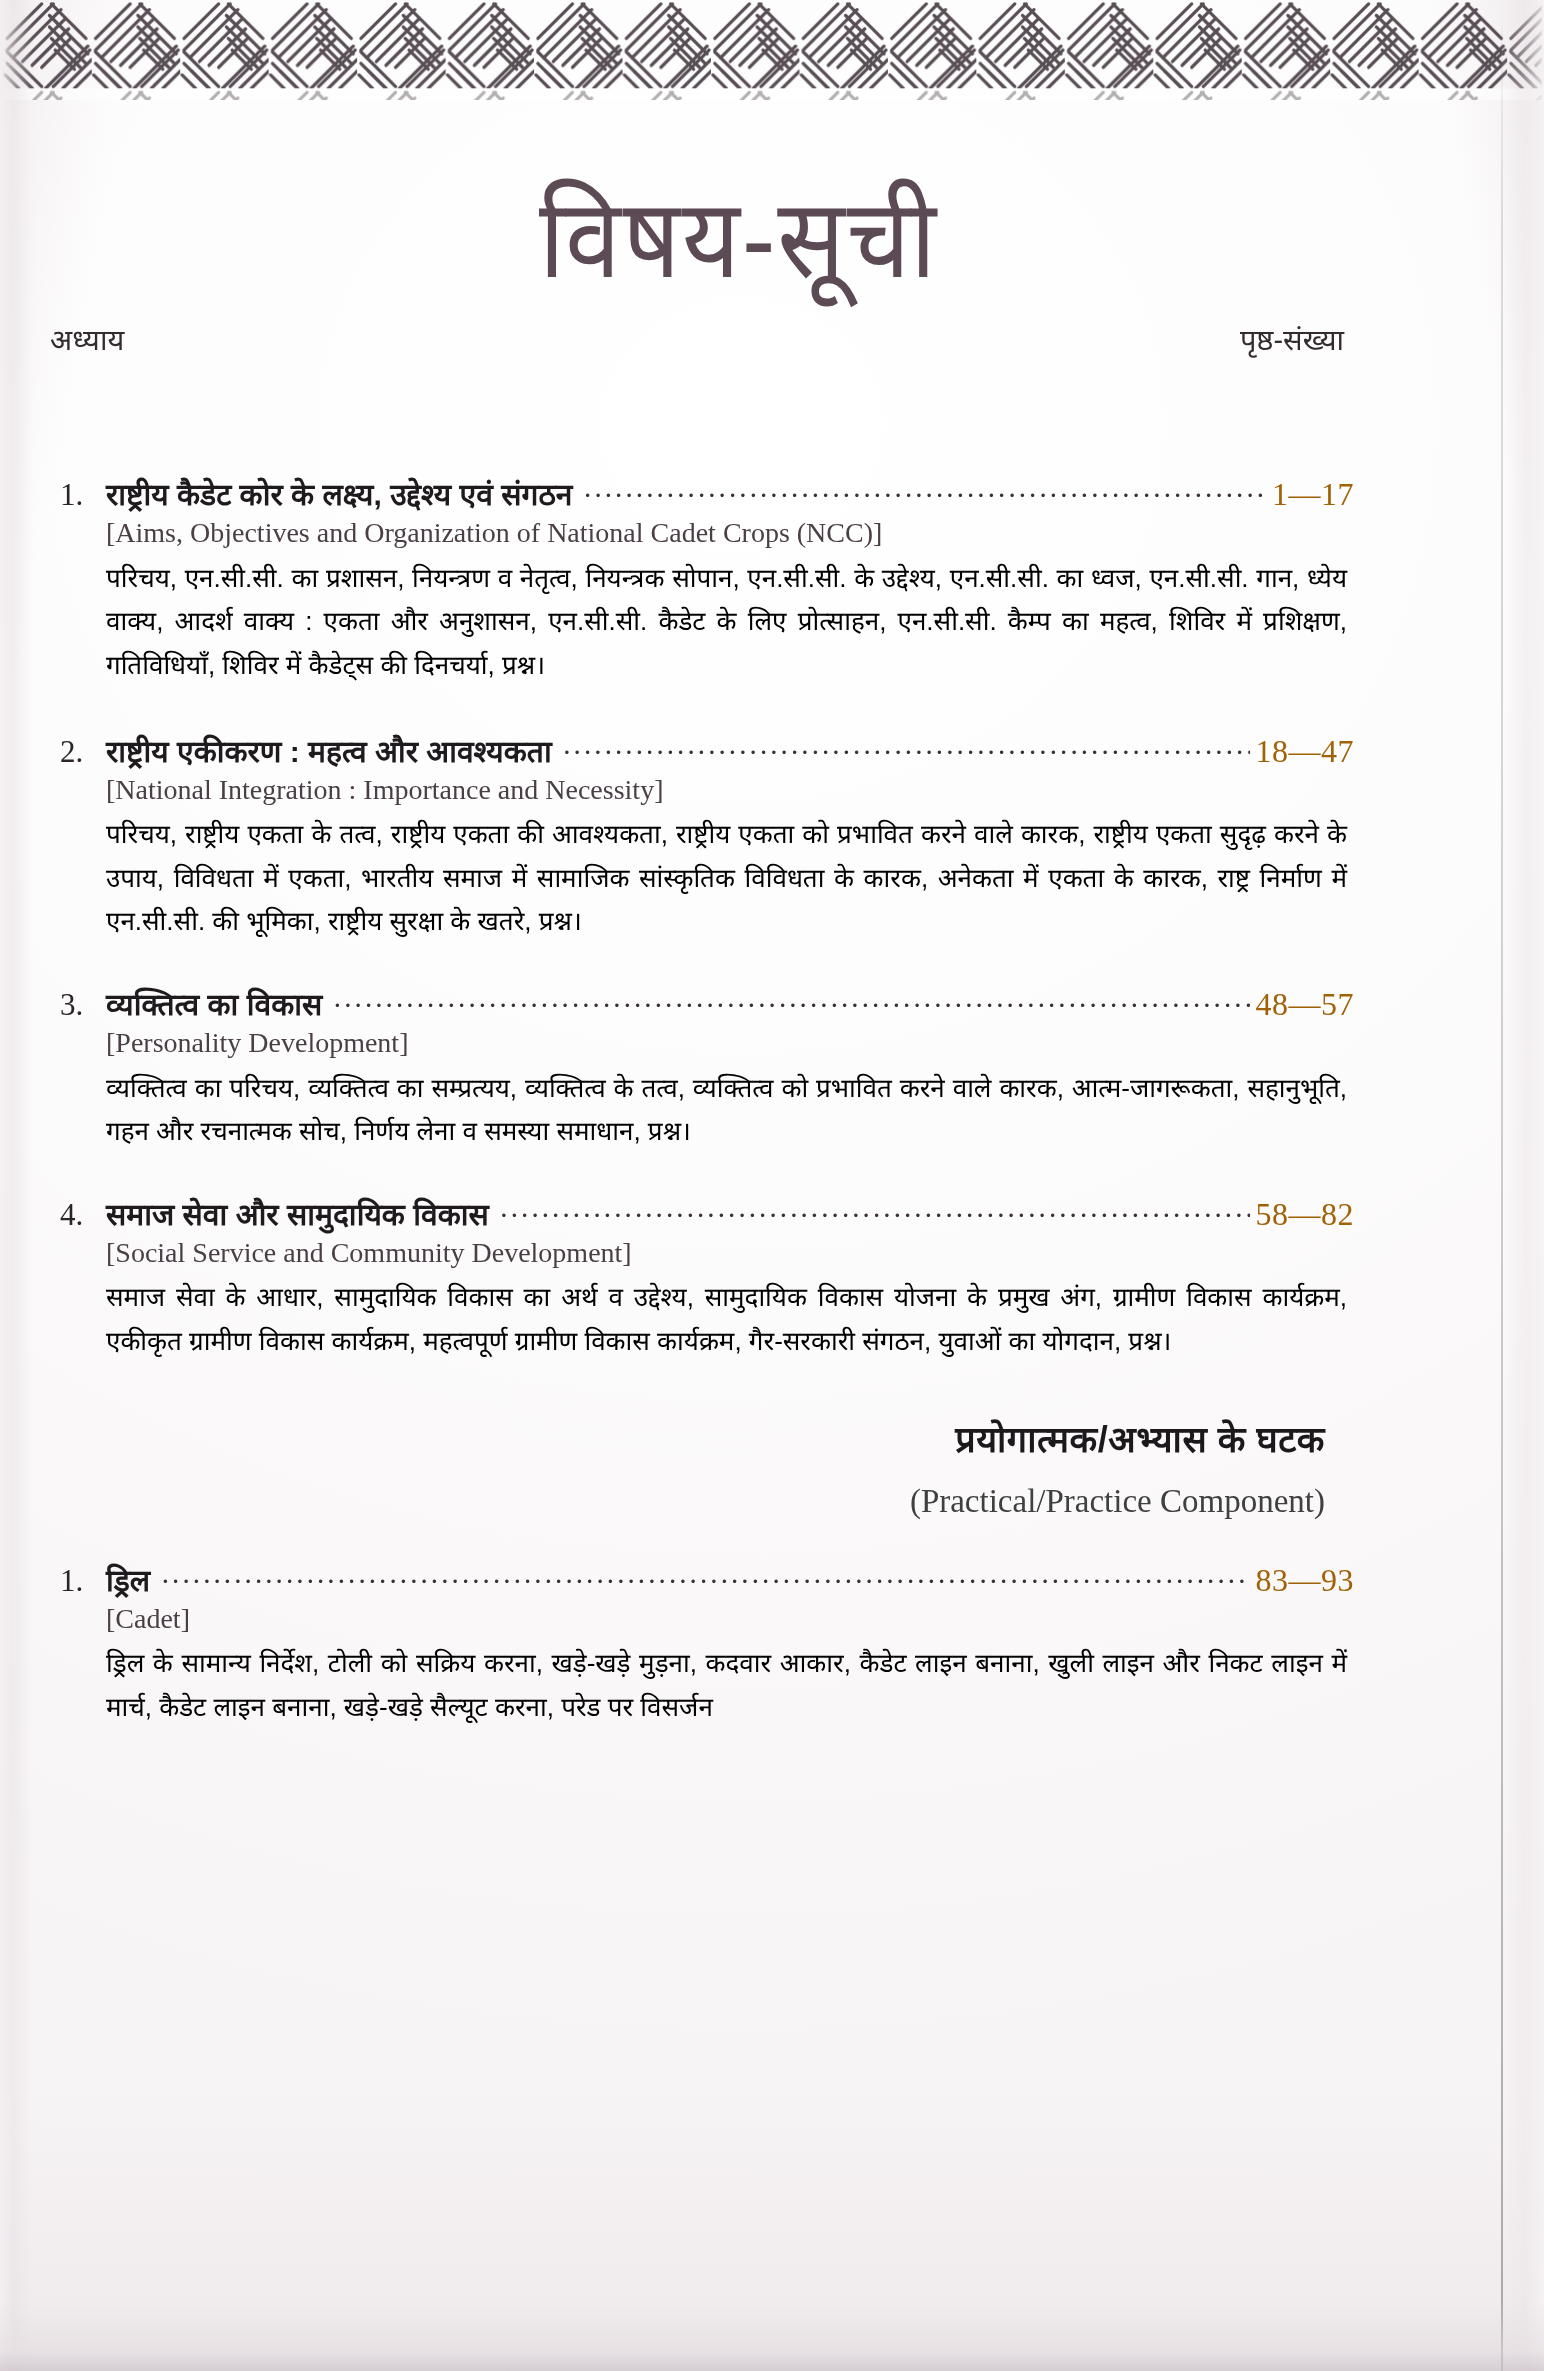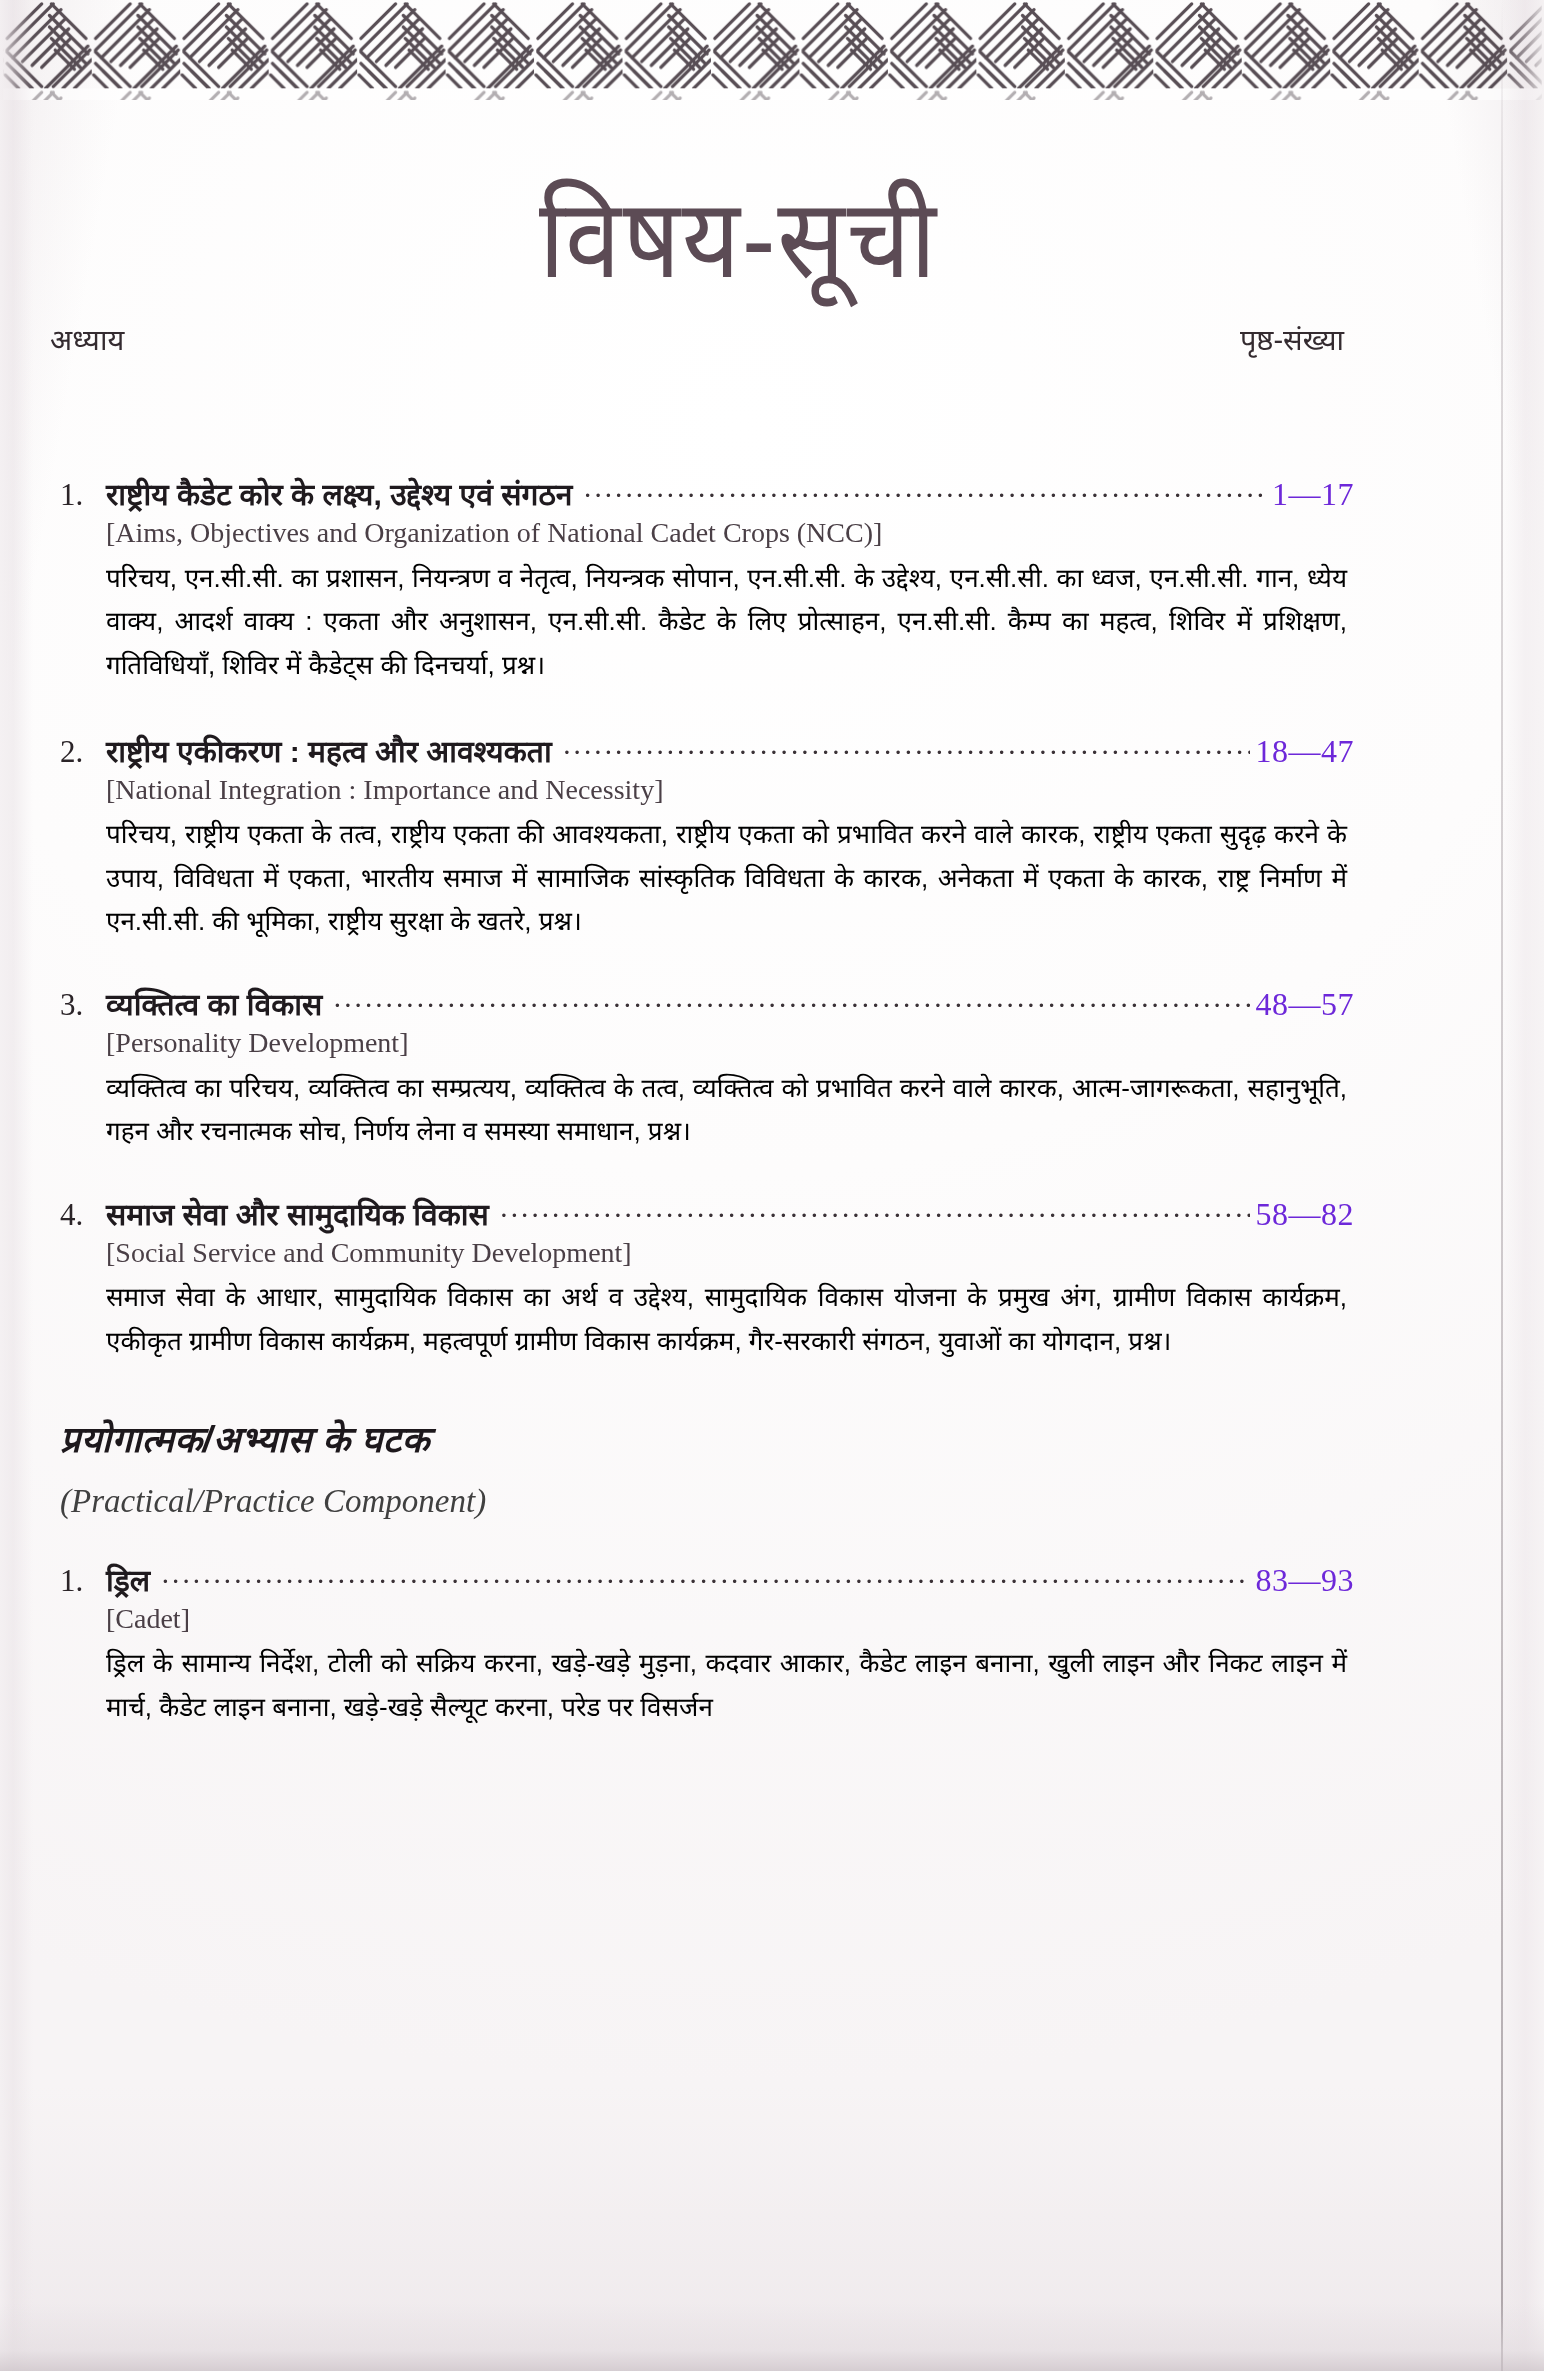--- a/index.html
+++ b/index.html
@@ -164,21 +164,21 @@
     bottom: 0.02em;
     white-space: nowrap;
     letter-spacing: 3.1px;
     font-size: 29px;
     color: #3a3136;
   }
   .entry-pages {
     flex: none;
     font-size: 32px;
     font-family: "Liberation Serif", serif;
-    color: #6d28d9;
+    color: #a16207;
     white-space: nowrap;
     letter-spacing: 0.5px;
   }
 
   .entry-title-en {
     margin-left: 46px;
     font-family: "Liberation Serif", "DejaVu Serif", serif;
     font-size: 28px;
     color: #4a3f46;
     line-height: 1.38;
@@ -191,24 +191,23 @@
     font-size: 26px;
     line-height: 1.68;
     color: #000000;
     text-align: justify;
     width: 1241px;
   }
 
   .section-heading {
     margin: 50px 0 39px 0;
     width: 1294px;
-    text-align: left;
+    text-align: right;
     padding-right: 29px;
     box-sizing: border-box;
-    font-style: italic;
   }
   .section-heading-hi {
     font-family: "Liberation Sans", "DejaVu Sans", sans-serif;
     font-size: 36px;
     font-weight: 700;
     color: #1d181c;
     letter-spacing: 0.5px;
   }
   .section-heading-en {
     margin-top: 20px;

